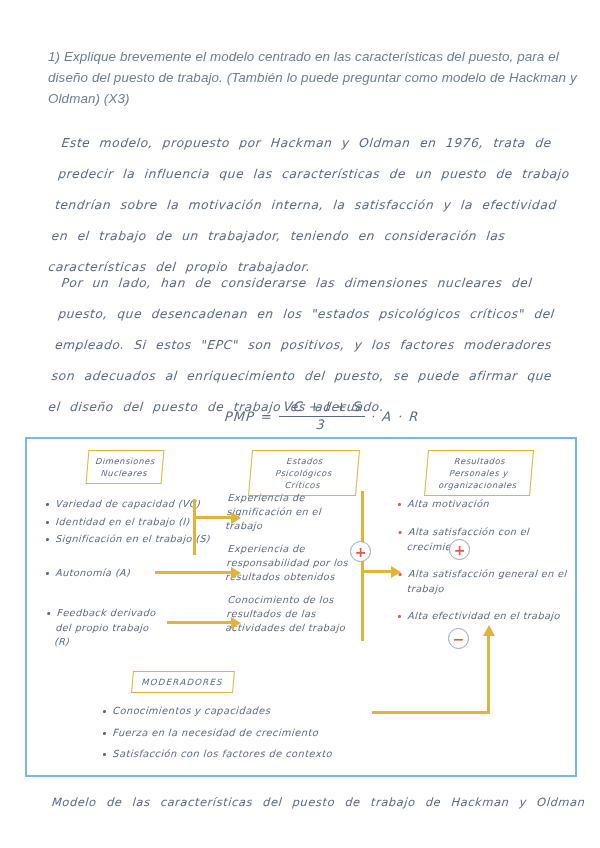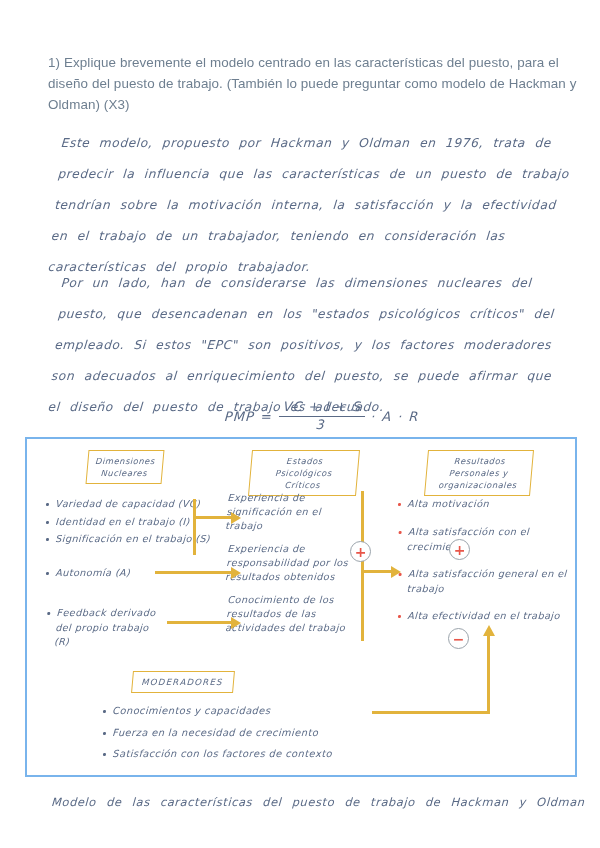--- a/index.html
+++ b/index.html
@@ -6,23 +6,23 @@
   body{
     width:600px;height:848px;
     background:#ffffff;
     font-family:"Liberation Sans",sans-serif;
     position:relative;overflow:hidden;
   }
   .page{position:absolute;inset:0;}
 
   
   .question{
-    position:absolute;left:48px;top:52px;width:530px;
+    position:absolute;left:48px;top:46px;width:530px;
     font-family:"Liberation Sans",sans-serif;
-    font-size:13.4px;line-height:21px;
+    font-style:italic;font-size:13.4px;line-height:21px;
     color:#6e7f90;letter-spacing:.1px;
   }
 
   
   .hw{
     font-family:"DejaVu Sans",sans-serif;
     color:#5a6a86;
     font-style:italic;
     letter-spacing:.6px;
     font-weight:300;

